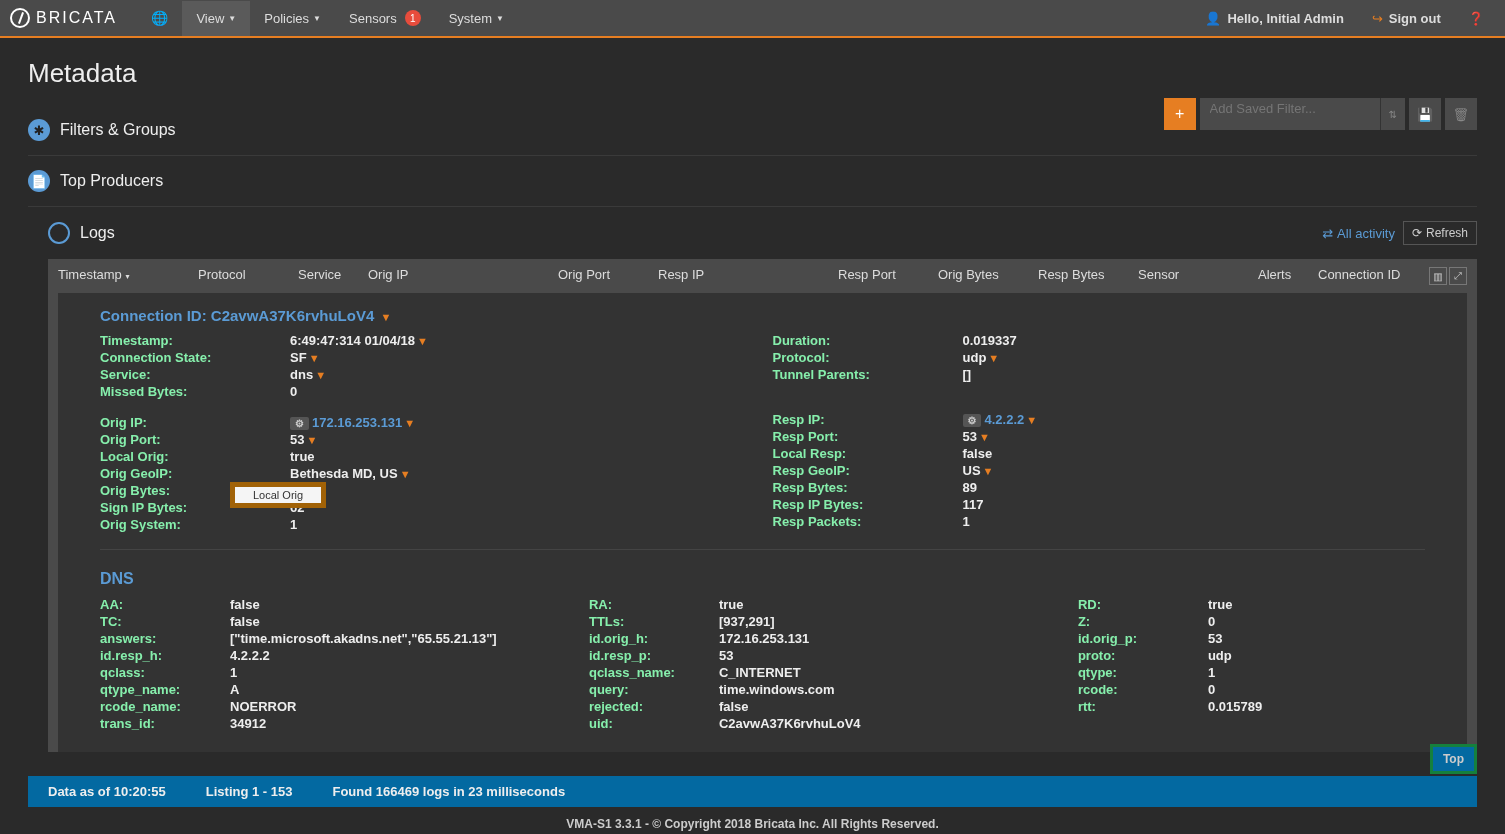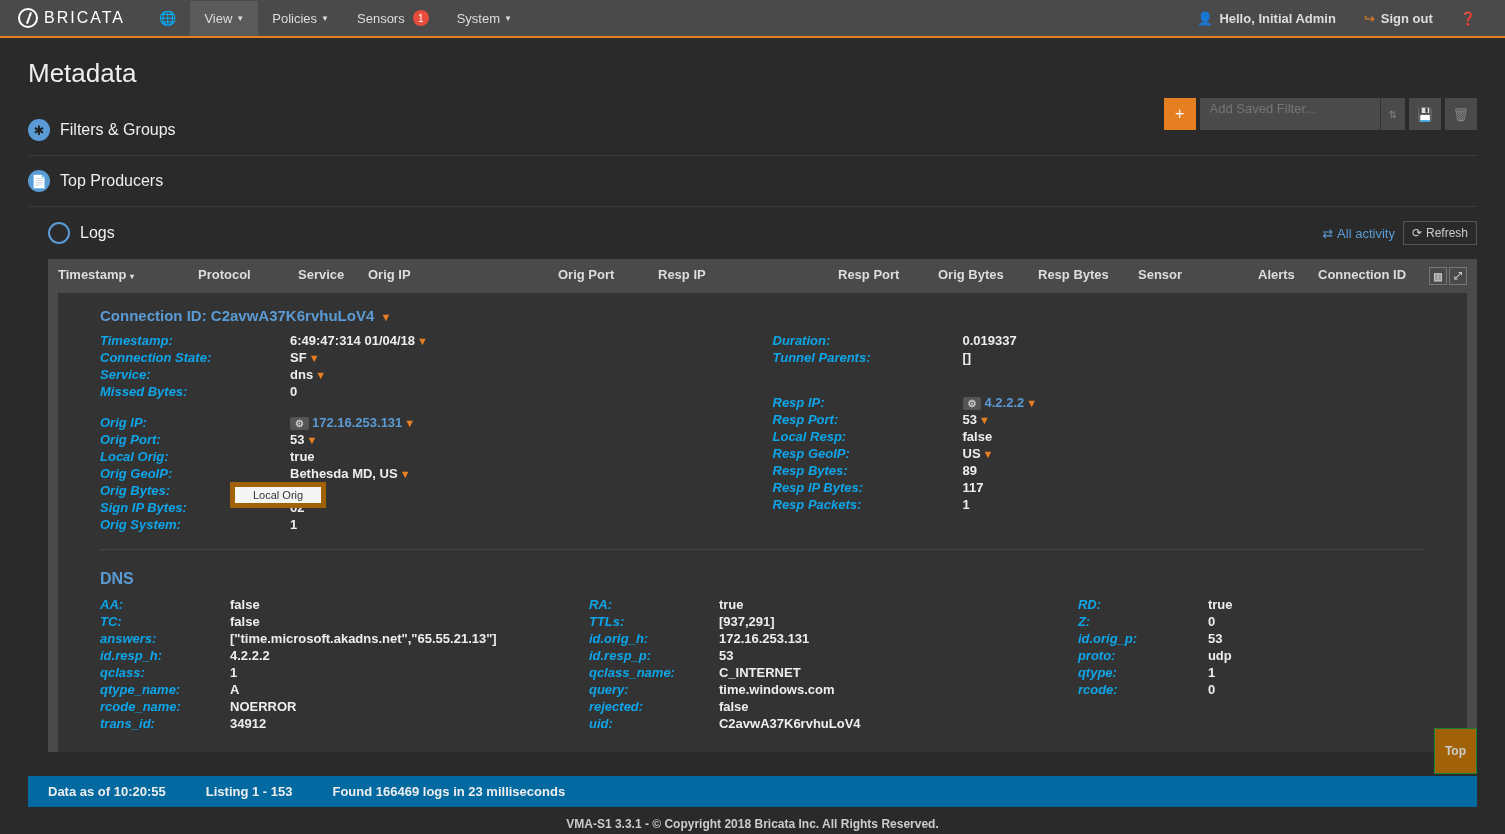--- a/index.html
+++ b/index.html
@@ -1,17 +1,17 @@
 <!DOCTYPE html>
 <html><head>
 <meta charset="utf-8">
 <style>
 * { margin: 0; padding: 0; box-sizing: border-box; }
 body { font-family: -apple-system, BlinkMacSystemFont, "Segoe UI", Arial, sans-serif; background: #2a2a2a; color: #ccc; font-size: 13px; }
-.navbar { background: #4a4a4a; height: 38px; display: flex; align-items: center; padding: 0 18px; border-bottom: 2px solid #e67e22; }
+.navbar { background: #4a4a4a; height: 38px; display: flex; align-items: center; padding: 0 10px; border-bottom: 2px solid #e67e22; }
 .logo { display: flex; align-items: center; color: #fff; font-size: 16px; letter-spacing: 2px; margin-right: 20px; }
 .logo-icon { width: 20px; height: 20px; border: 2px solid #fff; border-radius: 50%; margin-right: 6px; position: relative; }
 .logo-icon::before { content: ""; position: absolute; top: 2px; left: 8px; width: 2px; height: 12px; background: #fff; transform: rotate(20deg); }
 .nav-items { display: flex; align-items: center; flex: 1; }
 .nav-item { padding: 10px 14px; color: #ddd; cursor: pointer; display: flex; align-items: center; gap: 4px; }
 .nav-item.active { background: #5a5a5a; }
 .globe-icon { font-size: 14px; }
 .caret { font-size: 8px; }
 .badge { background: #e74c3c; color: #fff; border-radius: 50%; width: 16px; height: 16px; display: inline-flex; align-items: center; justify-content: center; font-size: 10px; margin-left: 4px; }
 .nav-right { display: flex; align-items: center; gap: 8px; }
@@ -28,21 +28,21 @@
 .section { border-bottom: 1px solid #3a3a3a; padding: 14px 0; }
 .section-header { display: flex; align-items: center; gap: 10px; cursor: pointer; }
 .section-icon { width: 22px; height: 22px; border-radius: 50%; display: flex; align-items: center; justify-content: center; }
 .section-icon.blue-bg { background: #5b9bd5; color: #222; }
 .section-icon.outline { border: 2px solid #5b9bd5; }
 .section-title { font-size: 16px; color: #eee; font-weight: 500; }
 .section-actions { margin-left: auto; display: flex; gap: 8px; }
 .link-btn { color: #5b9bd5; cursor: pointer; display: flex; align-items: center; gap: 4px; font-size: 13px; }
 .btn-refresh { border: 1px solid #555; padding: 4px 8px; color: #ccc; cursor: pointer; display: flex; align-items: center; gap: 4px; font-size: 12px; }
 .table-wrap { margin-top: 14px; background: #353535; }
-.thead { background: #4a4a4a; display: flex; padding: 8px 10px; font-weight: 700; color: #ddd; position: relative; }
+.thead { background: #4a4a4a; display: flex; padding: 8px 10px; font-weight: 400; color: #ddd; position: relative; }
 .th { flex: 0 0 auto; }
 .th-timestamp { width: 140px; }
 .th-protocol { width: 100px; }
 .th-service { width: 70px; }
 .th-origip { width: 190px; }
 .th-origport { width: 100px; }
 .th-respip { width: 180px; }
 .th-respport { width: 100px; }
 .th-origbytes { width: 100px; }
 .th-respbytes { width: 100px; }
@@ -50,32 +50,32 @@
 .th-alerts { width: 60px; }
 .th-connid { width: 110px; }
 .th-tools { margin-left: auto; display: flex; gap: 2px; }
 .tool-btn { width: 18px; height: 18px; border: 1px solid #777; display: flex; align-items: center; justify-content: center; font-size: 10px; cursor: pointer; color: #ccc; }
 .detail-panel { padding: 14px 42px 20px 42px; background: #333; border-left: 10px solid #4a4a4a; border-right: 10px solid #4a4a4a; }
 .conn-id { color: #5b9bd5; font-size: 15px; font-weight: 600; margin-bottom: 8px; }
 .filter-icon { color: #e67e22; font-size: 11px; margin-left: 2px; cursor: pointer; }
 .detail-grid { display: flex; gap: 20px; }
 .detail-col { flex: 1; }
 .detail-row { display: flex; padding: 1px 0; }
-.detail-label { width: 190px; color: #0ea5e9; font-weight: 600; font-style: italic; }
+.detail-label { width: 190px; color: #86efac; font-weight: 600; }
 .detail-value { color: #eee; font-weight: 600; }
 .spacer { height: 14px; }
 .ip-link { color: #5b9bd5; cursor: pointer; }
 .pivot-btn { background: #555; padding: 1px 5px; border-radius: 2px; font-size: 10px; margin-right: 3px; cursor: pointer; color: #ccc; display: inline-block; }
 .tooltip { background: #f5f5f5; color: #333; padding: 2px 18px; font-size: 11px; position: absolute; border: 5px solid #a16207; }
 .dns-section { border-top: 1px solid #444; margin-top: 16px; padding-top: 20px; }
 .dns-title { color: #5b9bd5; font-size: 16px; font-weight: 600; margin-bottom: 8px; }
 .dns-grid { display: flex; gap: 3px; }
 .dns-col { flex: 1; }
 .dns-col .detail-label { width: 130px; }
-.top-btn { position: fixed; bottom: 60px; right: 28px; border: 1px solid #15803d; padding: 15px 10px; color: #ccc; cursor: pointer; background: #a16207; font-size: 12px; font-weight: 600; }
+.top-btn { position: fixed; bottom: 60px; right: 28px; border: 3px solid #15803d; padding: 5px 10px; color: #ccc; cursor: pointer; background: #0369a1; font-size: 12px; font-weight: 600; }
 .status-bar { background: #0369a1; padding: 8px 20px; display: flex; gap: 40px; color: #eee; font-weight: 600; margin-top: 10px; }
 .footer { text-align: center; padding: 10px; color: #ccc; font-weight: 600; background: #2a2a2a; font-size: 12px; }
 .rel { position: relative; }
 </style>
 </head>
 <body>
 
 <div class="navbar">
   <div class="logo">
     <span class="logo-icon"></span>
@@ -235,20 +235,24 @@
                 <span class="detail-value">1</span>
               </div>
           </div>
 
           <div class="detail-col">
             <div class="detail-row">
                 <span class="detail-label">Duration:</span>
                 <span class="detail-value">0.019337</span>
               </div>
             <div class="detail-row">
+                <span class="detail-label">Protocol:</span>
+                <span class="detail-value"><span>udp</span><span class="filter-icon">▼</span></span>
+              </div>
+            <div class="detail-row">
                 <span class="detail-label">Tunnel Parents:</span>
                 <span class="detail-value">[]</span>
               </div>
             <div class="spacer"></div>
               <div class="spacer"></div>
             <div class="detail-row">
                 <span class="detail-label">Resp IP:</span>
                 <span class="detail-value"><span class="pivot-btn">⚙</span><span class="ip-link">4.2.2.2</span><span class="filter-icon">▼</span></span>
               </div>
             <div class="detail-row">
@@ -367,20 +371,24 @@
                   <span class="detail-value">udp</span>
                 </div>
               <div class="detail-row">
                   <span class="detail-label">qtype:</span>
                   <span class="detail-value">1</span>
                 </div>
               <div class="detail-row">
                   <span class="detail-label">rcode:</span>
                   <span class="detail-value">0</span>
                 </div>
+              <div class="detail-row">
+                  <span class="detail-label">rtt:</span>
+                  <span class="detail-value">0.015789</span>
+                </div>
             </div>
           </div>
         </div>
       </div>
     </div>
   </div>
 
   <div class="status-bar">
     <span>Data as of 10:20:55</span>
     <span>Listing 1 - 153</span>

